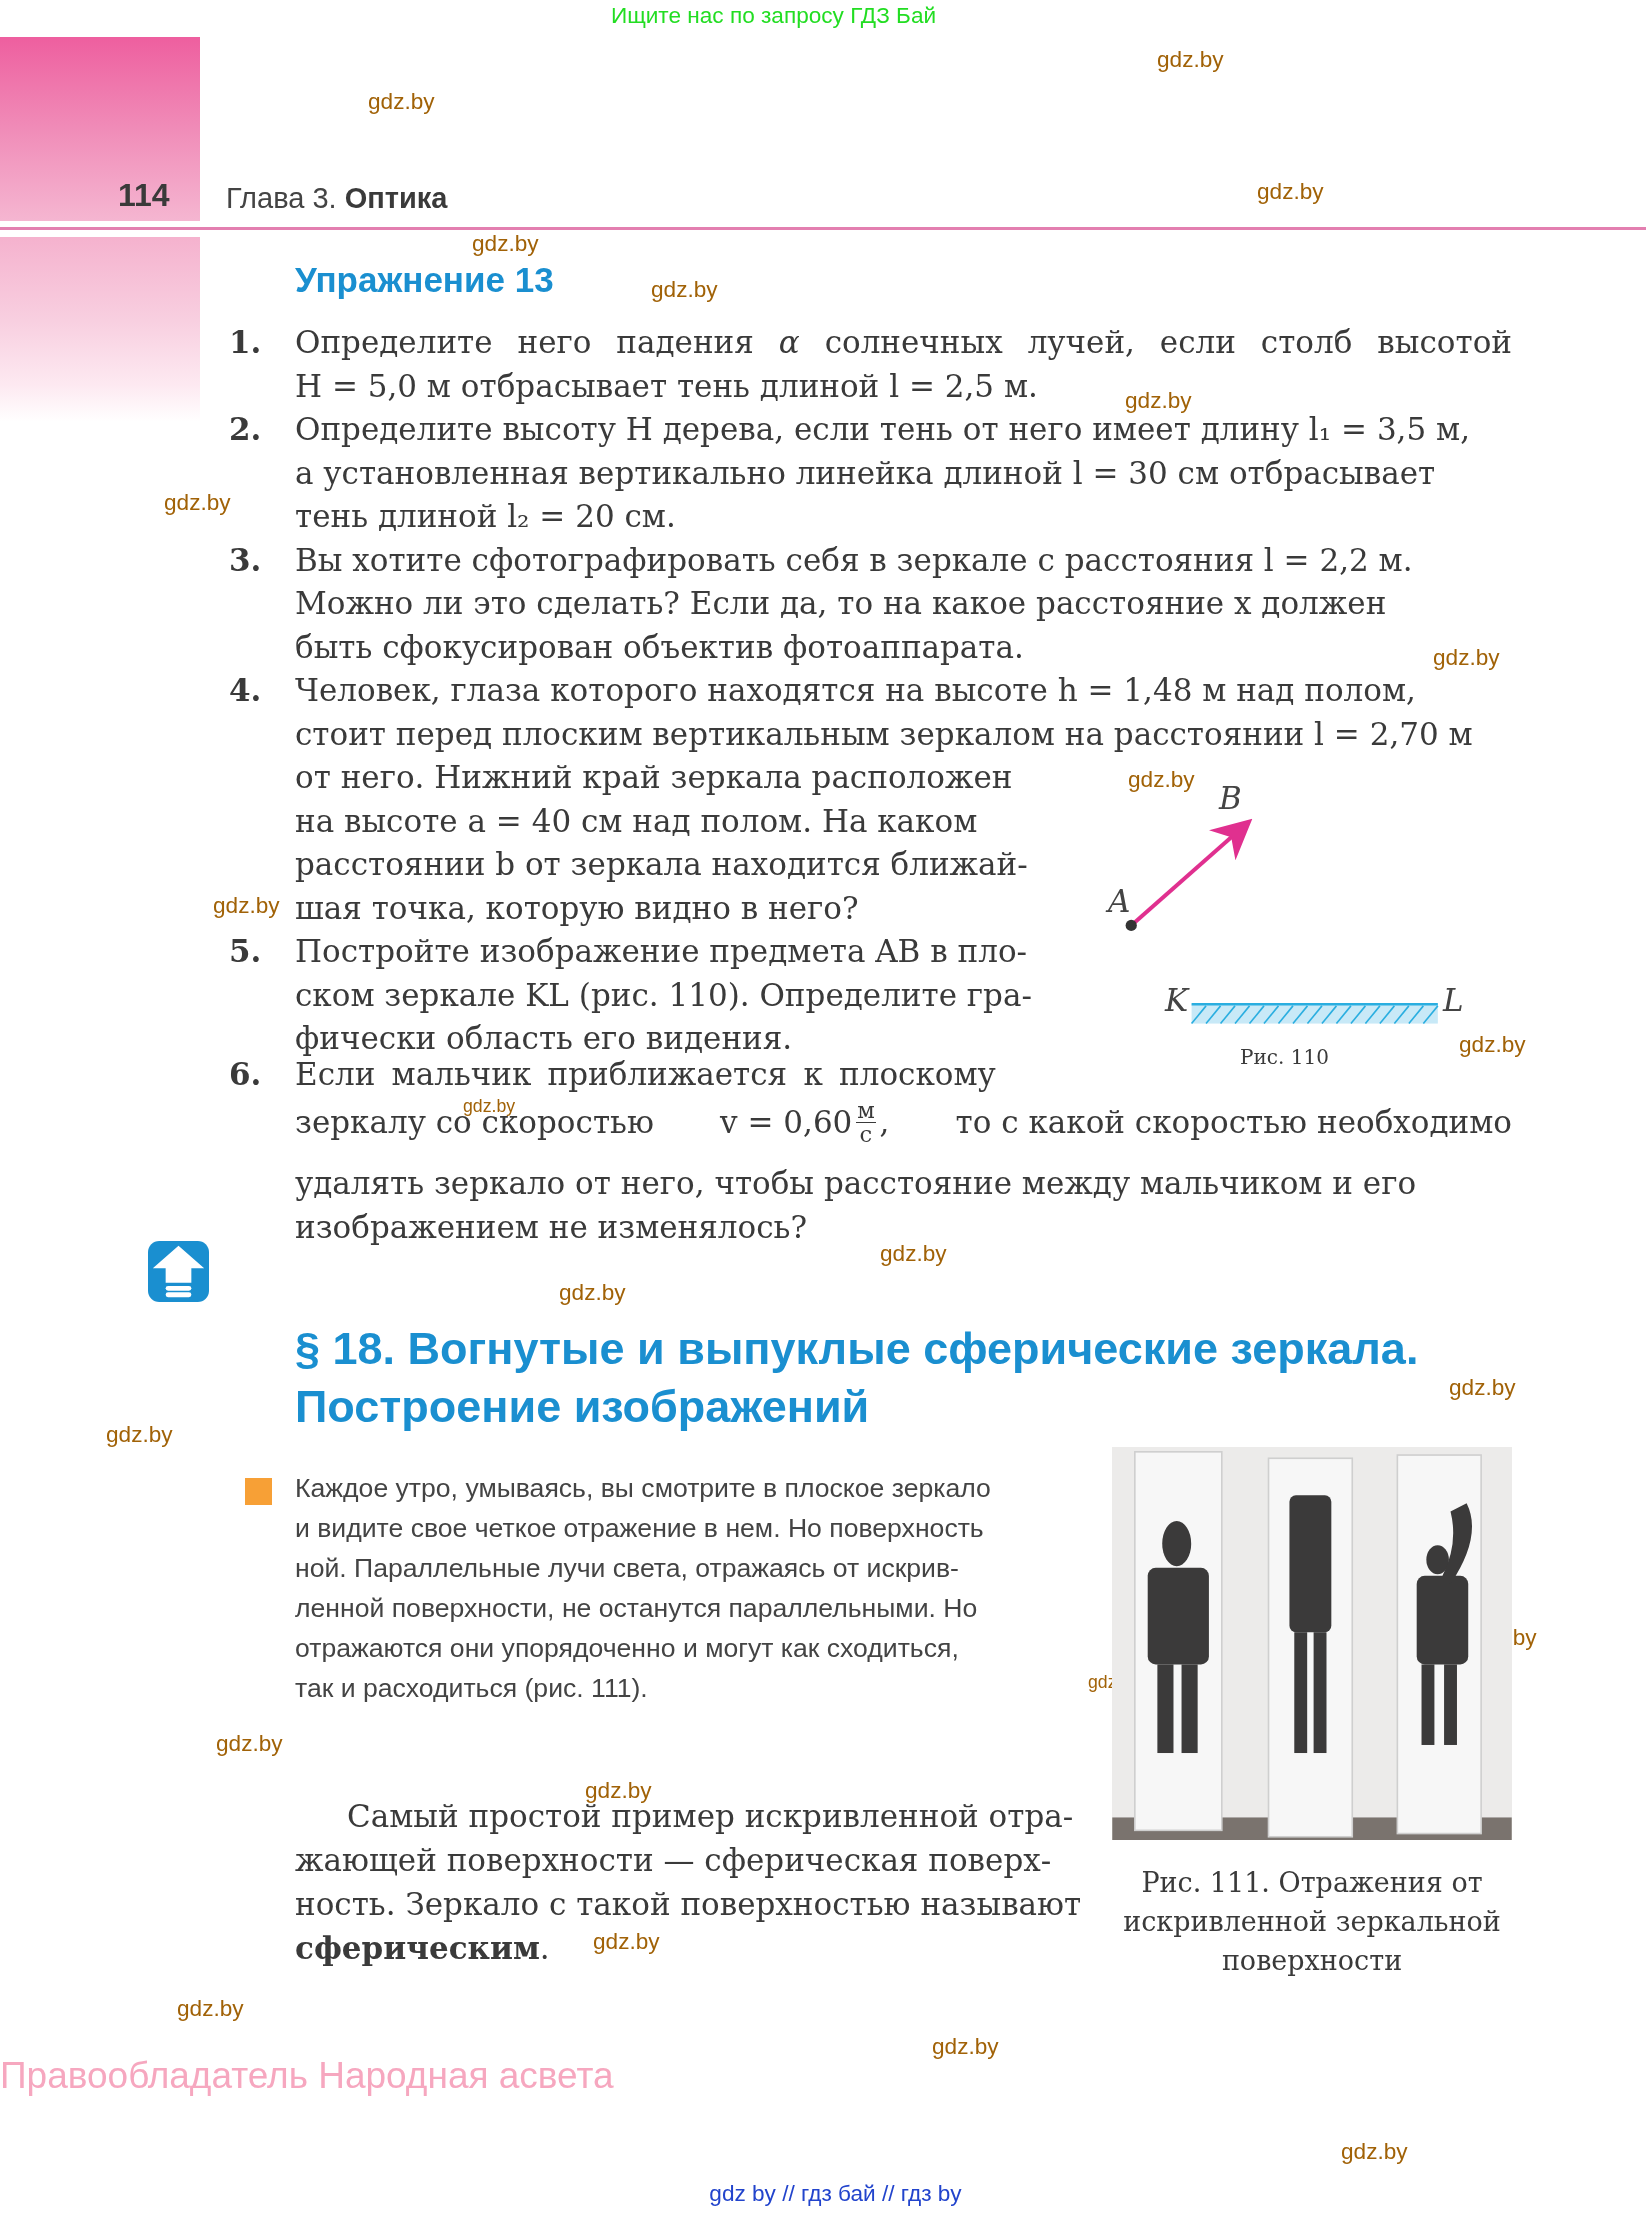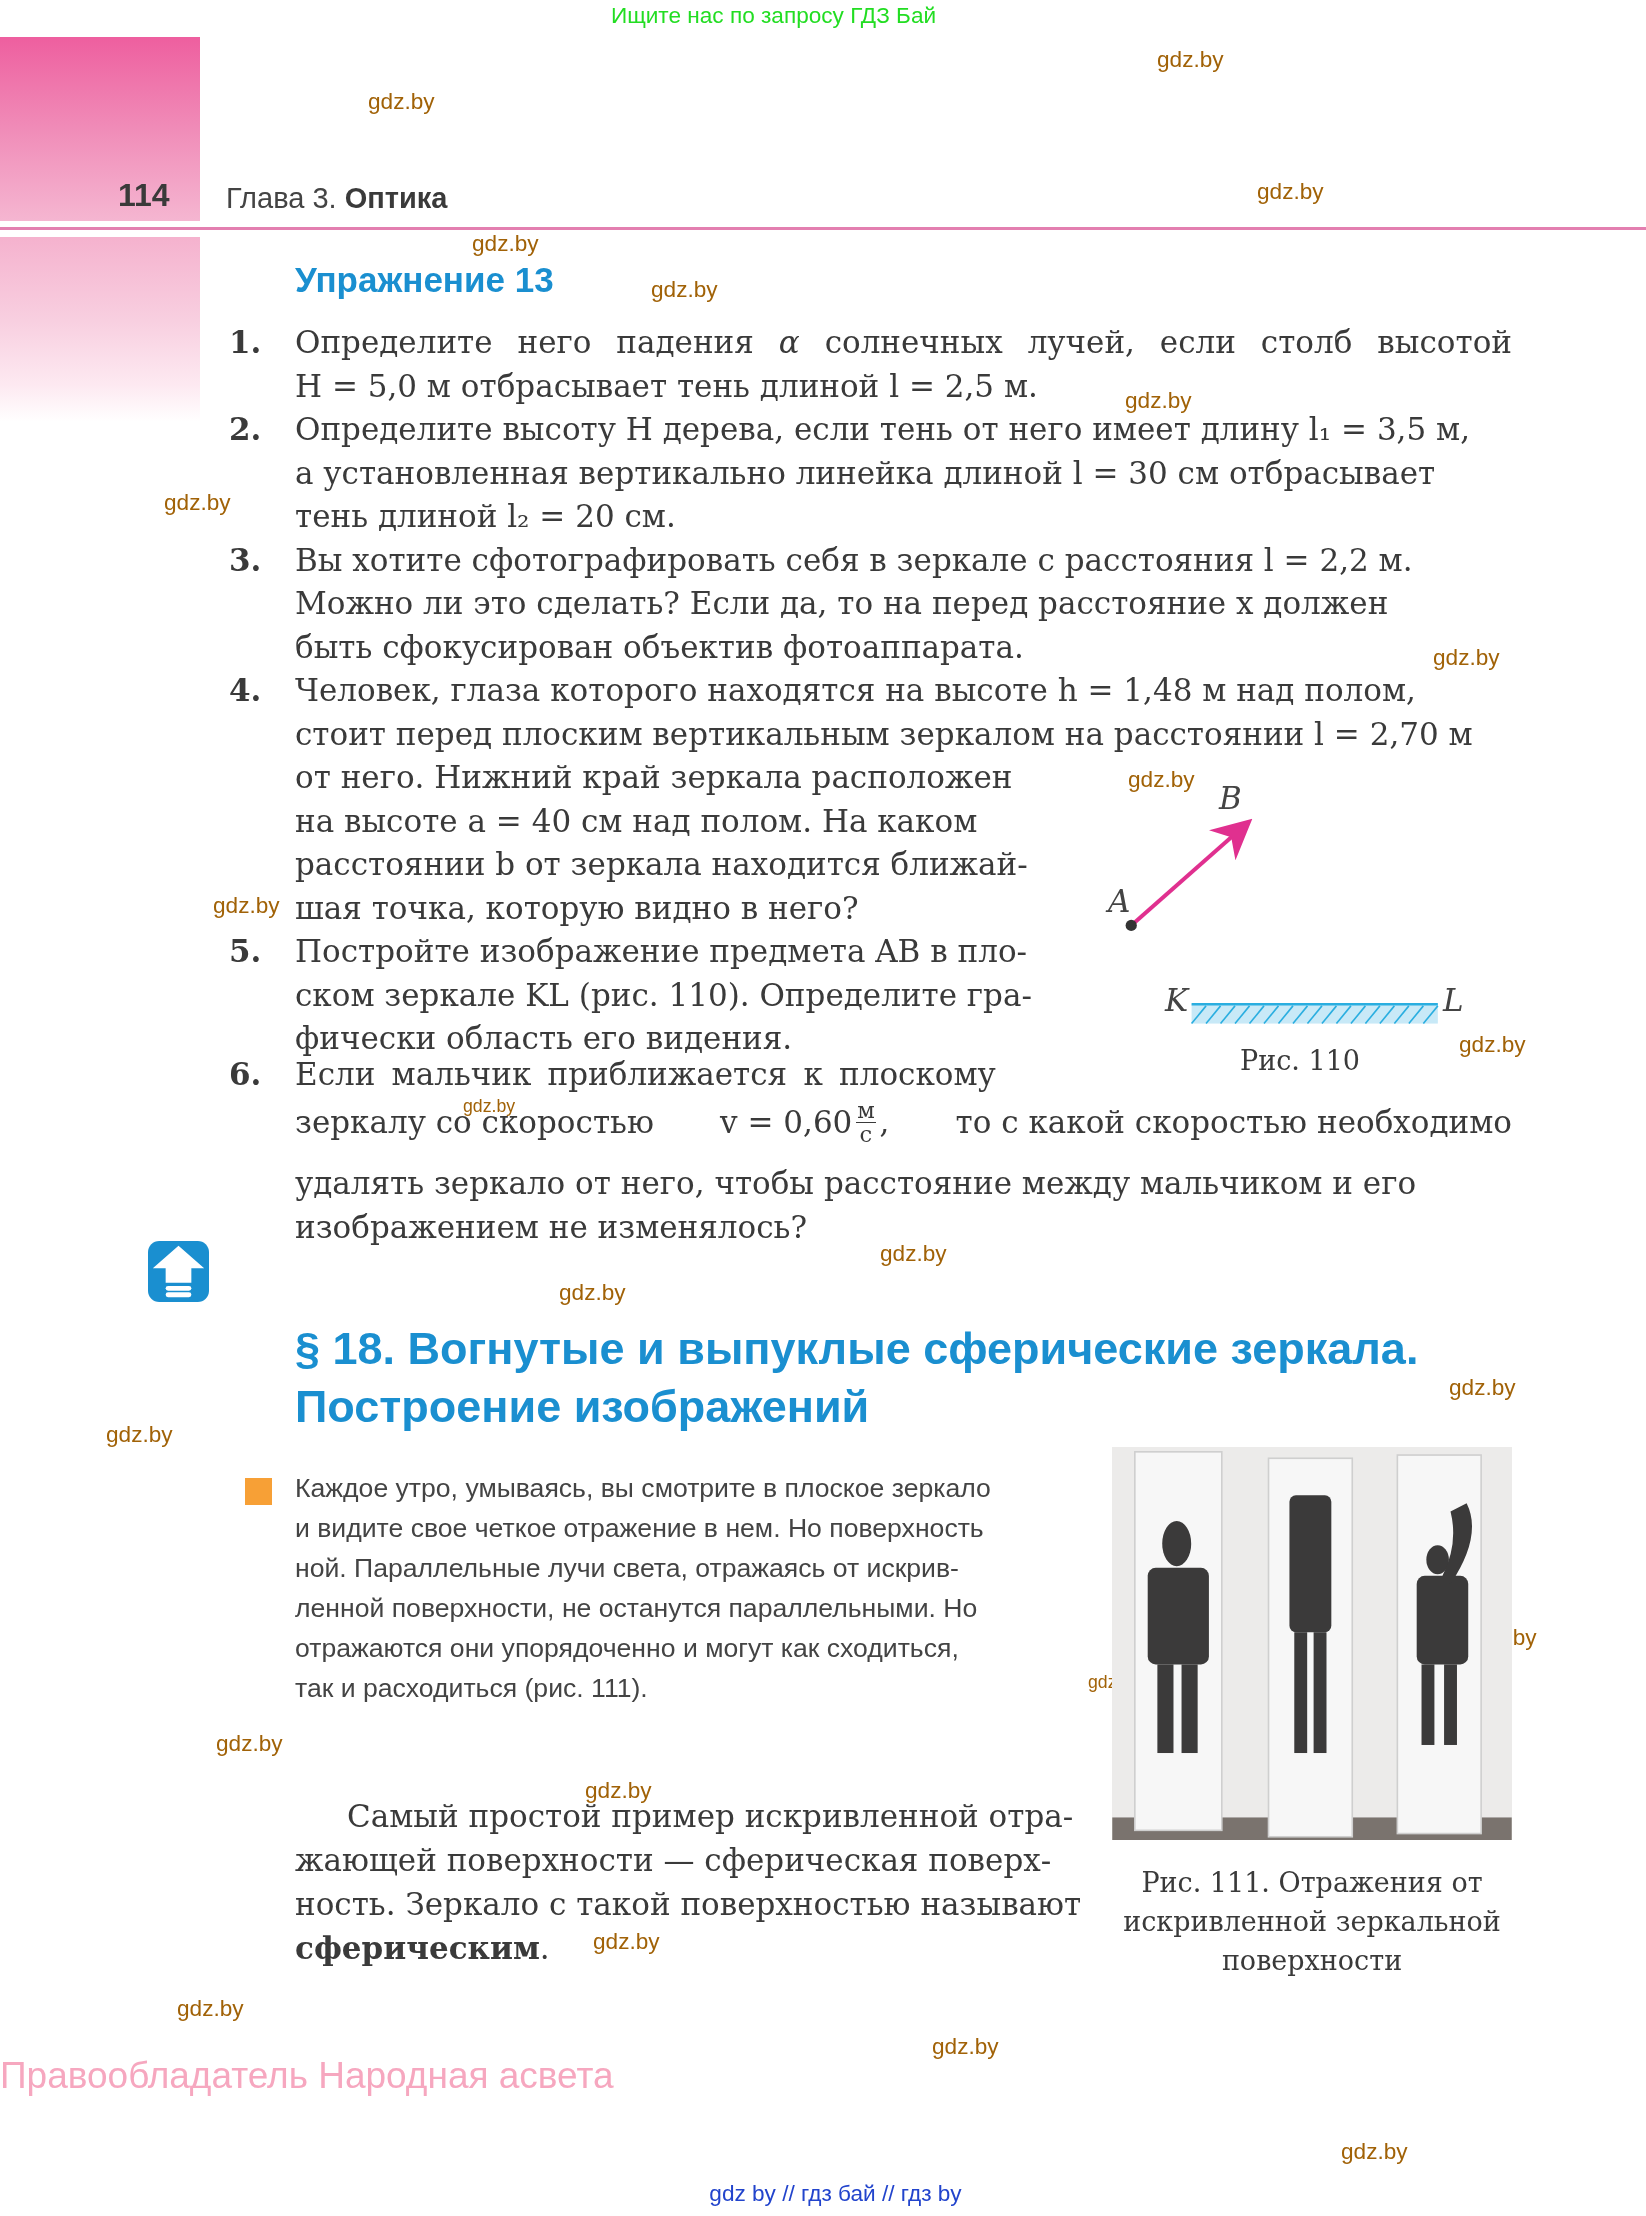--- a/index.html
+++ b/index.html
@@ -30,21 +30,21 @@
   .exercise-title { left: 295px; top: 260px; font-family: "Liberation Sans", sans-serif;
     font-weight: bold; font-size: 35px; color: #1a8fd0; }
 
   .task-num { font-family: "DejaVu Serif", serif; font-weight: bold; font-size: 31px; color: #3a3a3a; }
   .line { font-family: "DejaVu Serif", serif; font-size: 31px; color: #3a3a3a; white-space: nowrap; }
   .justify { display: flex; justify-content: space-between; }
   .justify span { white-space: pre; }
   i { font-style: italic; }
 
   .fig110 { left: 1088px; top: 758px; width: 484px; height: 338px; }
-  .caption110 { left: 1240px; top: 1045px; font-size: 27px; }
+  .caption110 { left: 1240px; top: 1045px; font-size: 20px; }
 
   .frac { display: inline-block; vertical-align: middle; text-align: center; font-size: 22.6px; line-height: 22.6px; margin: 0 3.2px; }
   .frac .num { display: block; border-bottom: 1.6px solid #3a3a3a; padding: 0 1.6px; }
   .frac .den { display: block; }
 
   .section-icon { left: 148px; top: 1241px; width: 61px; height: 61px; }
 
   .section-title { left: 295px; top: 1320px; font-family: "Liberation Sans", sans-serif;
     font-weight: bold; font-size: 45px; color: #1a8fd0; line-height: 58px; }
 
@@ -123,21 +123,21 @@
 </div>
 <div class="abs line" style="left:295px;top:368px">H = 5,0 м отбрасывает тень длиной l = 2,5 м.</div>
 
 <div class="abs task-num" style="left:229px;top:411px">2.</div>
 <div class="abs line" style="left:295px;top:411px">Определите высоту H дерева, если тень от него имеет длину l₁ = 3,5 м,</div>
 <div class="abs line" style="left:295px;top:455px">а установленная вертикально линейка длиной l = 30 см отбрасывает</div>
 <div class="abs line" style="left:295px;top:498px">тень длиной l₂ = 20 см.</div>
 
 <div class="abs task-num" style="left:229px;top:542px">3.</div>
 <div class="abs line" style="left:295px;top:542px">Вы хотите сфотографировать себя в зеркале с расстояния l = 2,2 м.</div>
-<div class="abs line" style="left:295px;top:585px">Можно ли это сделать? Если да, то на перед расстояние x должен</div>
+<div class="abs line" style="left:295px;top:585px">Можно ли это сделать? Если да, то на какое расстояние x должен</div>
 <div class="abs line" style="left:295px;top:629px">быть сфокусирован объектив фотоаппарата.</div>
 
 <div class="abs task-num" style="left:229px;top:672px">4.</div>
 <div class="abs line" style="left:295px;top:672px">Человек, глаза которого находятся на высоте h = 1,48 м над полом,</div>
 <div class="abs line" style="left:295px;top:716px">стоит перед плоским вертикальным зеркалом на расстоянии l = 2,70 м</div>
 <div class="abs line" style="left:295px;top:759px">от него. Нижний край зеркала расположен</div>
 <div class="abs line" style="left:295px;top:803px">на высоте a = 40 см над полом. На каком</div>
 <div class="abs line" style="left:295px;top:846px">расстоянии b от зеркала находится ближай-</div>
 <div class="abs line" style="left:295px;top:890px">шая точка, которую видно в него?</div>
 

